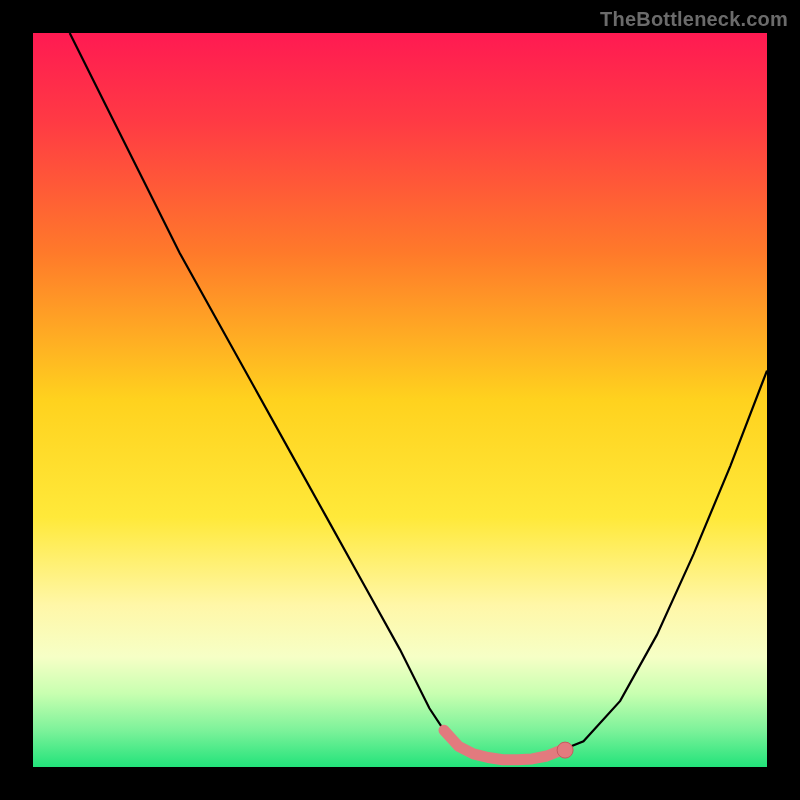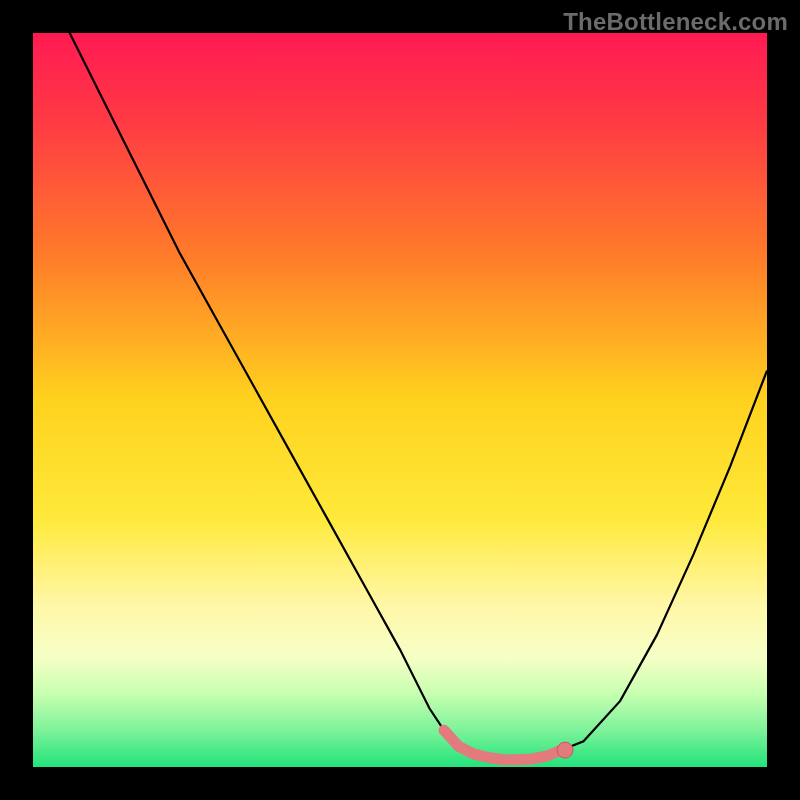--- a/index.html
+++ b/index.html
@@ -23,21 +23,21 @@
     left: 33px;
     top: 33px;
     width: 734px;
     height: 734px;
   }
   .watermark {
     position: absolute;
     top: 8px;
     right: 12px;
     font-family: Arial, Helvetica, sans-serif;
-    font-size: 24px;
+    font-size: 20px;
     font-weight: 600;
     color: #6b6b6b;
     letter-spacing: 0.2px;
   }
   svg {
     display: block;
   }
 </style>
 </head>
 <body>

